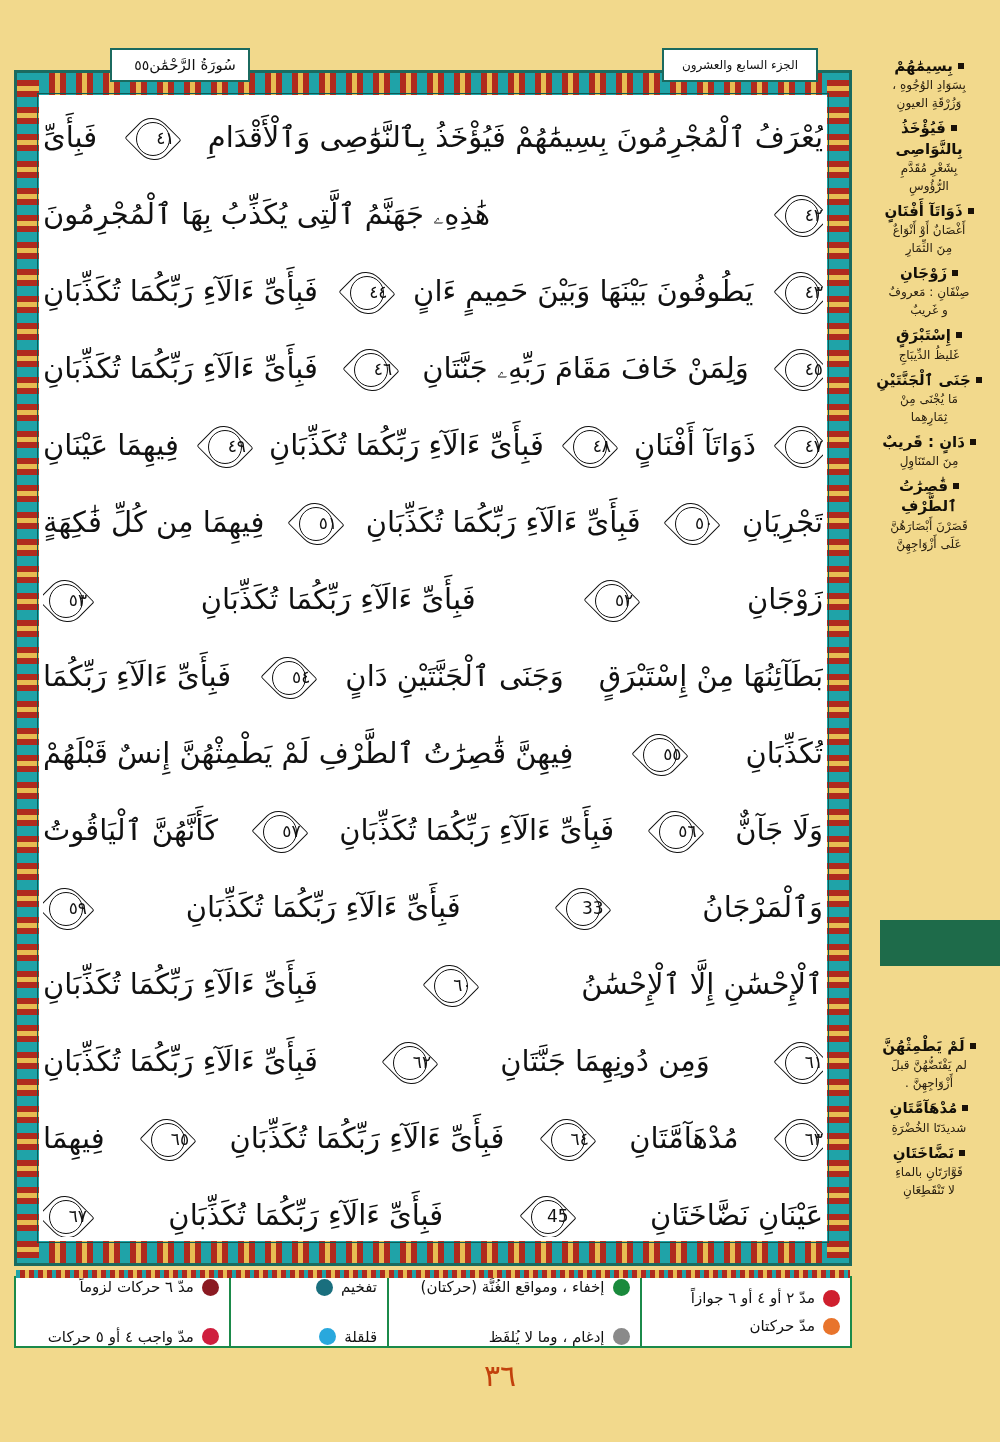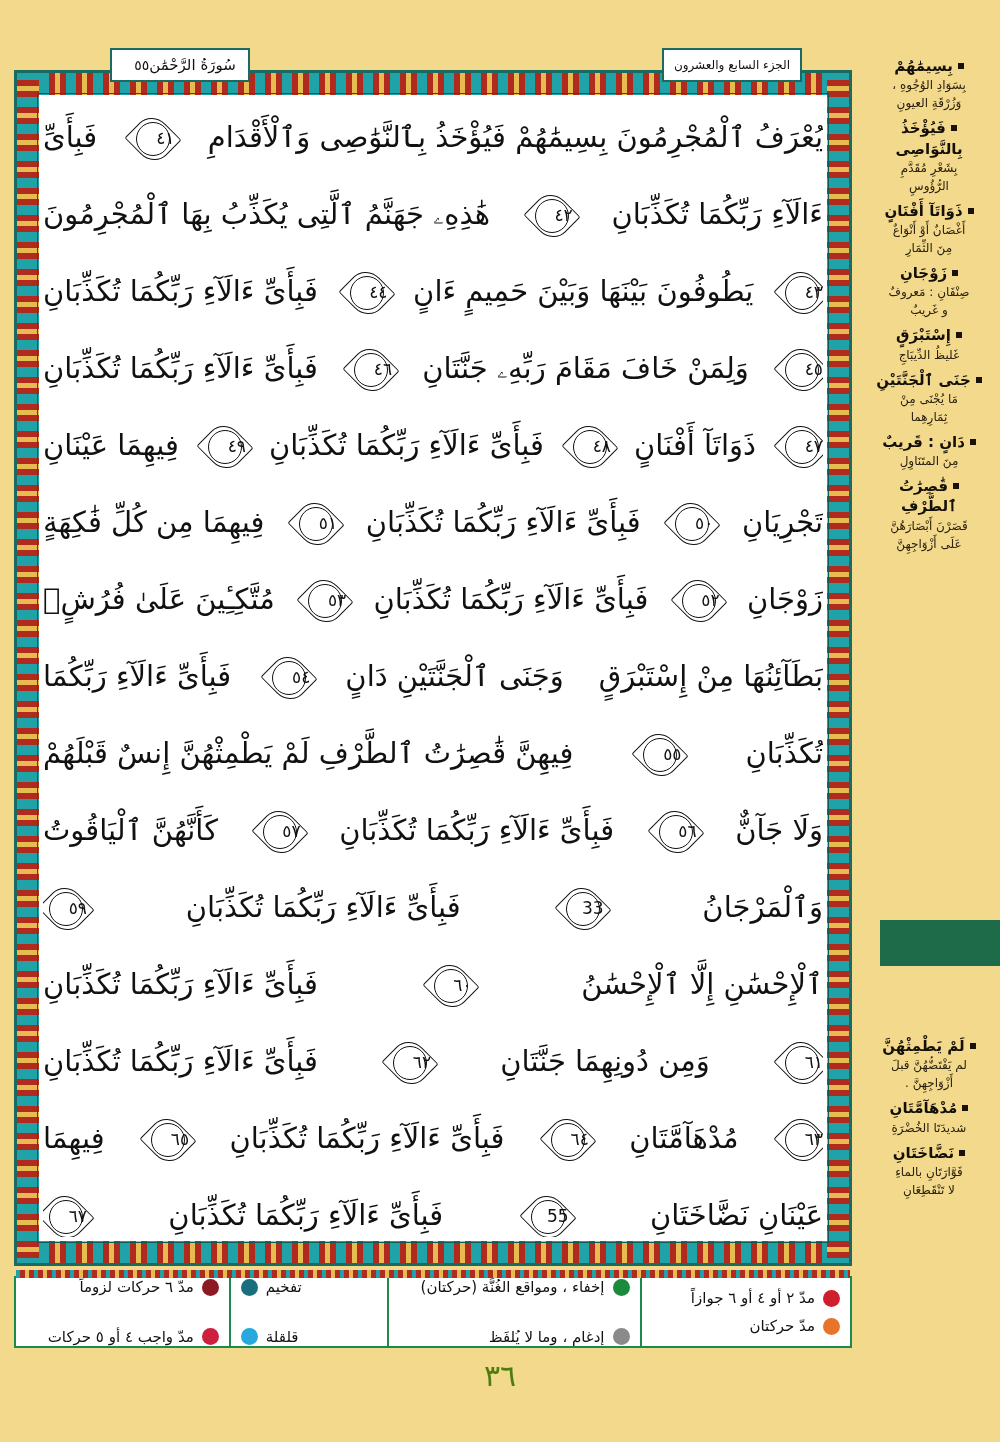--- a/index.html
+++ b/index.html
@@ -59,21 +59,21 @@
   
   .cartouche{
     position:absolute;top:48px;height:34px;
     background:#ffffff;border:2px solid #1b6a5f;
     display:flex;align-items:center;justify-content:center;
     direction:rtl;font-size:15px;color:#111;z-index:6;
     font-family:"DejaVu Sans","Liberation Sans",sans-serif;
     white-space:nowrap;padding:0 8px;box-sizing:border-box;
   }
   #surah-cartouche{left:110px;width:140px;}
-  #juz-cartouche{left:662px;width:140px;}
+  #juz-cartouche{left:662px;width:156px;}
   .cartouche .num{margin-left:10px;font-size:14px;}
 
   
   #quran-body{
     position:absolute;left:26px;top:26px;right:26px;bottom:26px;
     direction:rtl;text-align:justify;text-align-last:justify;
     color:#111;
     font-family:"DejaVu Sans","Liberation Sans",sans-serif;
     overflow:hidden;
   }
@@ -142,37 +142,37 @@
     background:repeating-linear-gradient(90deg,
       #1fa3a8 0px,#1fa3a8 4px,#b02a1e 4px,#b02a1e 9px,
       #e8bb52 9px,#e8bb52 13px,#b02a1e 13px,#b02a1e 18px);
   }
   .legend-col{
     display:flex;flex-direction:column;justify-content:center;
     padding:0 10px;box-sizing:border-box;
   }
   .legend-col + .legend-col{border-right:2px solid #1b8a4a;gap:31px;}
   #legend-col-2{width:360px;}
-  #legend-col-3{width:174px;align-items:flex-end;}
+  #legend-col-3{width:174px;}
   .legend-row{
     display:flex;flex-direction:row;align-items:center;
     height:28px;direction:rtl;white-space:nowrap;
   }
   .legend-dot{
     width:17px;height:17px;border-radius:50%;
     flex:0 0 auto;margin-left:8px;
   }
   .legend-label{font-size:15px;color:#111;}
   #legend-col-3 .legend-row{justify-content:flex-end;direction:ltr;}
   #legend-col-3 .legend-dot{margin-left:0;margin-right:8px;}
 
   
   #page-number{
     position:absolute;left:0;right:0;top:1358px;
-    text-align:center;font-size:30px;color:#4d7c0f;
+    text-align:center;font-size:30px;color:#c2410c;
     font-family:"DejaVu Sans","Liberation Sans",sans-serif;
   }
 </style>
 </head>
 <body>
 
 <div id="page">
 
   <div class="cartouche" id="surah-cartouche">
     <span>سُورَةُ الرَّحْمَٰن</span>
@@ -189,21 +189,20 @@
     <div class="band right"></div>
     <div class="band-inner"></div>
 
     <div id="quran-body">
         <div class="aya-line">
           <span class="seg">يُعْرَفُ ٱلْمُجْرِمُونَ بِسِيمَٰهُمْ فَيُؤْخَذُ بِٱلنَّوَٰصِى وَٱلْأَقْدَامِ</span>
           <span class="aya-mark"><span class="ring"></span><span class="ring2"></span><span class="n">٤١</span></span>
           <span class="seg">فَبِأَىِّ</span>
         </div>
         <div class="aya-line">
-          <span class="seg">ءَالَآءِ رَبِّكُمَا تُكَذِّبَانِ</span>
           <span class="aya-mark"><span class="ring"></span><span class="ring2"></span><span class="n">٤٢</span></span>
           <span class="seg">هَٰذِهِۦ جَهَنَّمُ ٱلَّتِى يُكَذِّبُ بِهَا ٱلْمُجْرِمُونَ</span>
         </div>
         <div class="aya-line">
           <span class="aya-mark"><span class="ring"></span><span class="ring2"></span><span class="n">٤٣</span></span>
           <span class="seg">يَطُوفُونَ بَيْنَهَا وَبَيْنَ حَمِيمٍ ءَانٍ</span>
           <span class="aya-mark"><span class="ring"></span><span class="ring2"></span><span class="n">٤٤</span></span>
           <span class="seg">فَبِأَىِّ ءَالَآءِ رَبِّكُمَا تُكَذِّبَانِ</span>
         </div>
         <div class="aya-line">
@@ -225,21 +224,20 @@
           <span class="aya-mark"><span class="ring"></span><span class="ring2"></span><span class="n">٥٠</span></span>
           <span class="seg">فَبِأَىِّ ءَالَآءِ رَبِّكُمَا تُكَذِّبَانِ</span>
           <span class="aya-mark"><span class="ring"></span><span class="ring2"></span><span class="n">٥١</span></span>
           <span class="seg">فِيهِمَا مِن كُلِّ فَٰكِهَةٍ</span>
         </div>
         <div class="aya-line">
           <span class="seg">زَوْجَانِ</span>
           <span class="aya-mark"><span class="ring"></span><span class="ring2"></span><span class="n">٥٢</span></span>
           <span class="seg">فَبِأَىِّ ءَالَآءِ رَبِّكُمَا تُكَذِّبَانِ</span>
           <span class="aya-mark"><span class="ring"></span><span class="ring2"></span><span class="n">٥٣</span></span>
-          <span class="seg">مُتَّكِـِٔينَ عَلَىٰ فُرُشٍۭ</span>
         </div>
         <div class="aya-line">
           <span class="seg">بَطَآئِنُهَا مِنْ إِسْتَبْرَقٍ</span>
           <span class="seg">وَجَنَى ٱلْجَنَّتَيْنِ دَانٍ</span>
           <span class="aya-mark"><span class="ring"></span><span class="ring2"></span><span class="n">٥٤</span></span>
           <span class="seg">فَبِأَىِّ ءَالَآءِ رَبِّكُمَا</span>
         </div>
         <div class="aya-line">
           <span class="seg">تُكَذِّبَانِ</span>
           <span class="aya-mark"><span class="ring"></span><span class="ring2"></span><span class="n">٥٥</span></span>
@@ -272,21 +270,21 @@
         <div class="aya-line">
           <span class="aya-mark"><span class="ring"></span><span class="ring2"></span><span class="n">٦٣</span></span>
           <span class="seg">مُدْهَآمَّتَانِ</span>
           <span class="aya-mark"><span class="ring"></span><span class="ring2"></span><span class="n">٦٤</span></span>
           <span class="seg">فَبِأَىِّ ءَالَآءِ رَبِّكُمَا تُكَذِّبَانِ</span>
           <span class="aya-mark"><span class="ring"></span><span class="ring2"></span><span class="n">٦٥</span></span>
           <span class="seg">فِيهِمَا</span>
         </div>
         <div class="aya-line">
           <span class="seg">عَيْنَانِ نَضَّاخَتَانِ</span>
-          <span class="aya-mark"><span class="ring"></span><span class="ring2"></span><span class="n">55</span></span>
+          <span class="aya-mark"><span class="ring"></span><span class="ring2"></span><span class="n">45</span></span>
           <span class="seg">فَبِأَىِّ ءَالَآءِ رَبِّكُمَا تُكَذِّبَانِ</span>
           <span class="aya-mark"><span class="ring"></span><span class="ring2"></span><span class="n">٦٧</span></span>
         </div>
       </div>
   </div>
 
   <div id="margin">
     <div id="margin-upper">
         <div class="gloss">
           <div>

